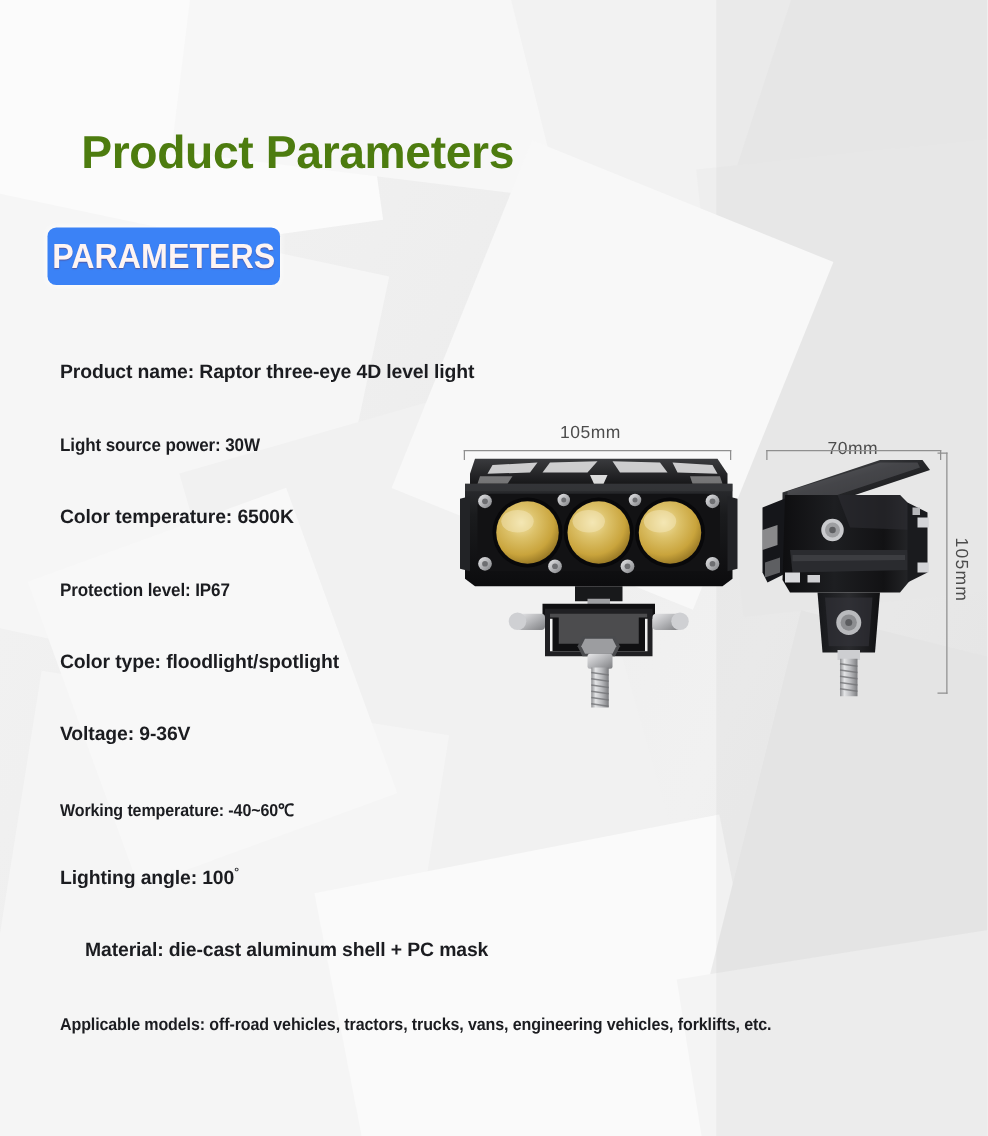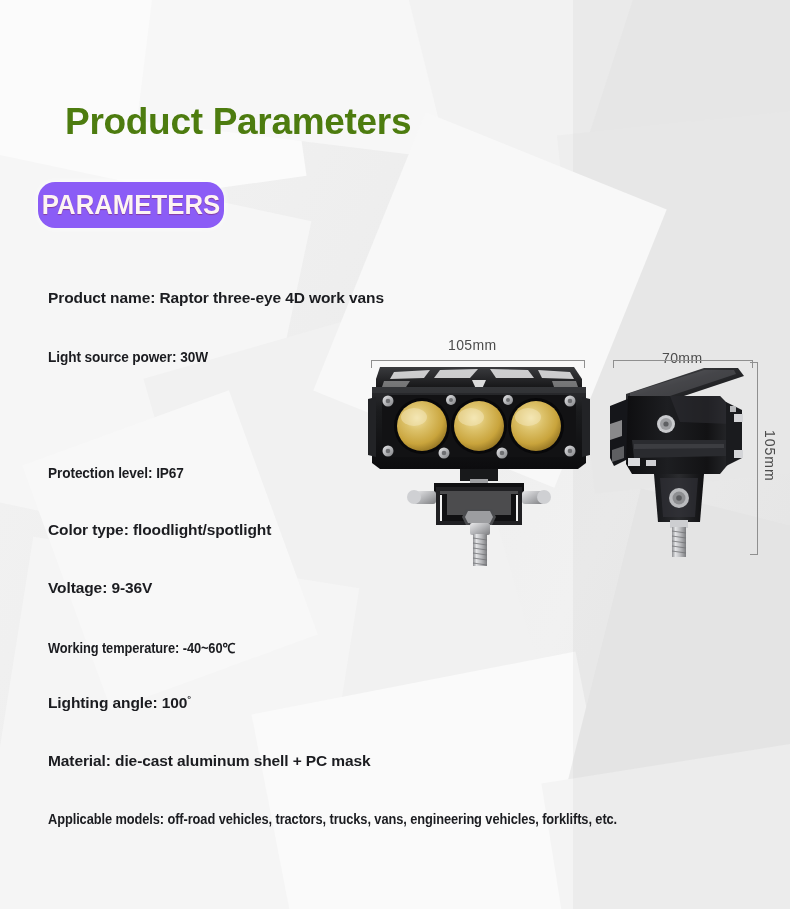--- a/index.html
+++ b/index.html
@@ -46,22 +46,22 @@
     letter-spacing: -0.3px;
     white-space: nowrap;
     margin-left: 40px;
   }
   .badge {
     position: absolute;
     left: 38px;
     top: 182px;
     width: 186px;
     height: 46px;
-    background: #8b5cf6;
-    border-radius: 17px;
+    background: #3b82f6;
+    border-radius: 7px;
     box-shadow: 0 0 6px rgba(255,255,255,0.9);
   }
   .badge-label {
     position: absolute;
     inset: 0;
     display: flex;
     align-items: center;
     justify-content: center;
     color: #fdf4f3;
     font-size: 28px;
@@ -149,28 +149,29 @@
     <div class="facet" style="left:360px; top:150px; width:260px; height:300px; background:#f8f8f8; transform:rotate(22deg);"></div>
     <div class="facet" style="left:60px; top:420px; width:220px; height:260px; background:#f8f8f8; transform:rotate(-20deg);"></div>
   </div>
 
   <div class="page-title">Product Parameters</div>
 
   <div class="badge">
     <div class="badge-label">PARAMETERS</div>
   </div>
 
-  <div class="spec s-reg" style="top:289px;">Product name: Raptor three-eye 4D work vans</div>
+  <div class="spec s-reg" style="top:289px;">Product name: Raptor three-eye 4D level light</div>
   <div class="spec s-cond" style="top:349px;">Light source power: 30W</div>
+  <div class="spec s-reg" style="top:405px;">Color temperature: 6500K</div>
   <div class="spec s-cond" style="top:465px;">Protection level: IP67</div>
   <div class="spec s-reg" style="top:521px;">Color type: floodlight/spotlight</div>
   <div class="spec s-reg" style="top:579px;">Voltage: 9-36V</div>
   <div class="spec s-small" style="top:638px;">Working temperature: -40~60℃</div>
   <div class="spec s-reg" style="top:694px;"><span>Lighting angle: 100</span><span class="sup">°</span></div>
-  <div class="spec s-reg" style="top:752px;">Material: die-cast aluminum shell + PC mask</div>
+  <div class="spec s-reg" style="top:752px;margin-left:20px;">Material: die-cast aluminum shell + PC mask</div>
   <div class="spec s-small" style="top:812px;">Applicable models: off-road vehicles, tractors, trucks, vans, engineering vehicles, forklifts, etc.</div>
 
   <div class="dim-text" style="left:448px; top:337px;">105mm</div>
   <div class="dim-line-h" style="left:371px; top:360px; width:214px;"></div>
   <div class="tick-v" style="left:371px; top:360px;"></div>
   <div class="tick-v" style="left:584px; top:360px;"></div>
 
   <svg class="shot" style="left:366px; top:363px;" width="226" height="205" viewBox="0 0 226 205">
     <defs>
       <linearGradient id="bodyG" x1="0" y1="0" x2="0" y2="1">

